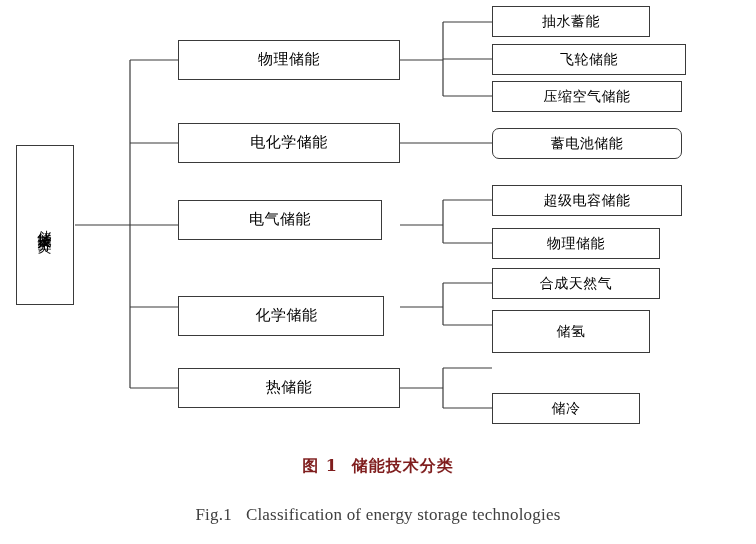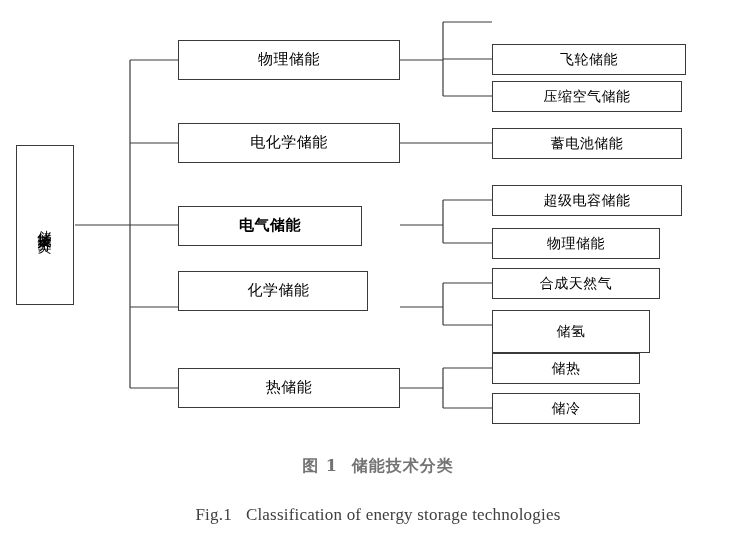--- a/index.html
+++ b/index.html
@@ -54,21 +54,21 @@
     top: 440px;
     width: 756px;
     text-align: center;
   }
   .caption-cn {
     font-family: "DejaVu Serif", serif;
     font-size: 16px;
     font-weight: bold;
     letter-spacing: 1px;
     margin-top: 16px;
-    color: #737373;
+    color: #7f1d1d;
   }
   .caption-en {
     font-family: "Liberation Serif", serif;
     font-size: 17px;
     margin-top: 28px;
     color: #404040;
     letter-spacing: 0.2px;
   }
   .caption-cn .cap-label { margin-right: 14px; }
   .caption-en .cap-label { margin-right: 14px; }
@@ -119,36 +119,36 @@
     <line x1="400" y1="388" x2="443" y2="388" stroke="#3a3a3a" stroke-width="1.2"></line>
     <line x1="443" y1="368" x2="443" y2="408" stroke="#3a3a3a" stroke-width="1.2"></line>
     <line x1="443" y1="368" x2="492" y2="368" stroke="#3a3a3a" stroke-width="1.2"></line>
     <line x1="443" y1="408" x2="492" y2="408" stroke="#3a3a3a" stroke-width="1.2"></line>
   </svg>
 
   <div class="node root" style="left:16px; top:145px; width:58px; height:160px;">储能技术分类</div>
 
   <div class="node level2" style="left:178px; top:40px; width:222px; height:40px;">物理储能</div>
   <div class="node level2" style="left:178px; top:123px; width:222px; height:40px;">电化学储能</div>
-  <div class="node level2" style="left:178px; top:206px; width:184px; height:40px;font-weight:bold;">电气储能</div>
-  <div class="node level2" style="left:178px; top:271px; width:190px; height:40px;padding-left:11px;">化学储能</div>
+  <div class="node level2" style="left:178px; top:200px; width:204px; height:40px;">电气储能</div>
+  <div class="node level2" style="left:178px; top:296px; width:206px; height:40px;padding-left:11px;">化学储能</div>
   <div class="node level2" style="left:178px; top:368px; width:222px; height:40px;">热储能</div>
 
+  <div class="node level3" style="left:492px; top:6px; width:158px; height:31px;">抽水蓄能</div>
   <div class="node level3" style="left:492px; top:44px; width:194px; height:31px;">飞轮储能</div>
   <div class="node level3" style="left:492px; top:81px; width:190px; height:31px;">压缩空气储能</div>
 
-  <div class="node level3" style="left:492px; top:128px; width:190px; height:31px;">蓄电池储能</div>
+  <div class="node level3" style="left:492px; top:128px; width:190px; height:31px;border-radius:7px;">蓄电池储能</div>
 
   <div class="node level3" style="left:492px; top:185px; width:190px; height:31px;">超级电容储能</div>
   <div class="node level3" style="left:492px; top:228px; width:168px; height:31px;">物理储能</div>
 
   <div class="node level3" style="left:492px; top:268px; width:168px; height:31px;">合成天然气</div>
   <div class="node level3" style="left:492px; top:310px; width:158px; height:43px;">储氢</div>
 
-  <div class="node level3" style="left:492px; top:353px; width:148px; height:31px;">储热</div>
   <div class="node level3" style="left:492px; top:393px; width:148px; height:31px;">储冷</div>
 
 </div>
 
 <div class="caption-block">
   <div class="caption-cn">
     <span class="cap-label">图 1</span><span>储能技术分类</span>
   </div>
   <div class="caption-en">
     <span class="cap-label">Fig.1</span><span>Classification of energy storage technologies</span>

